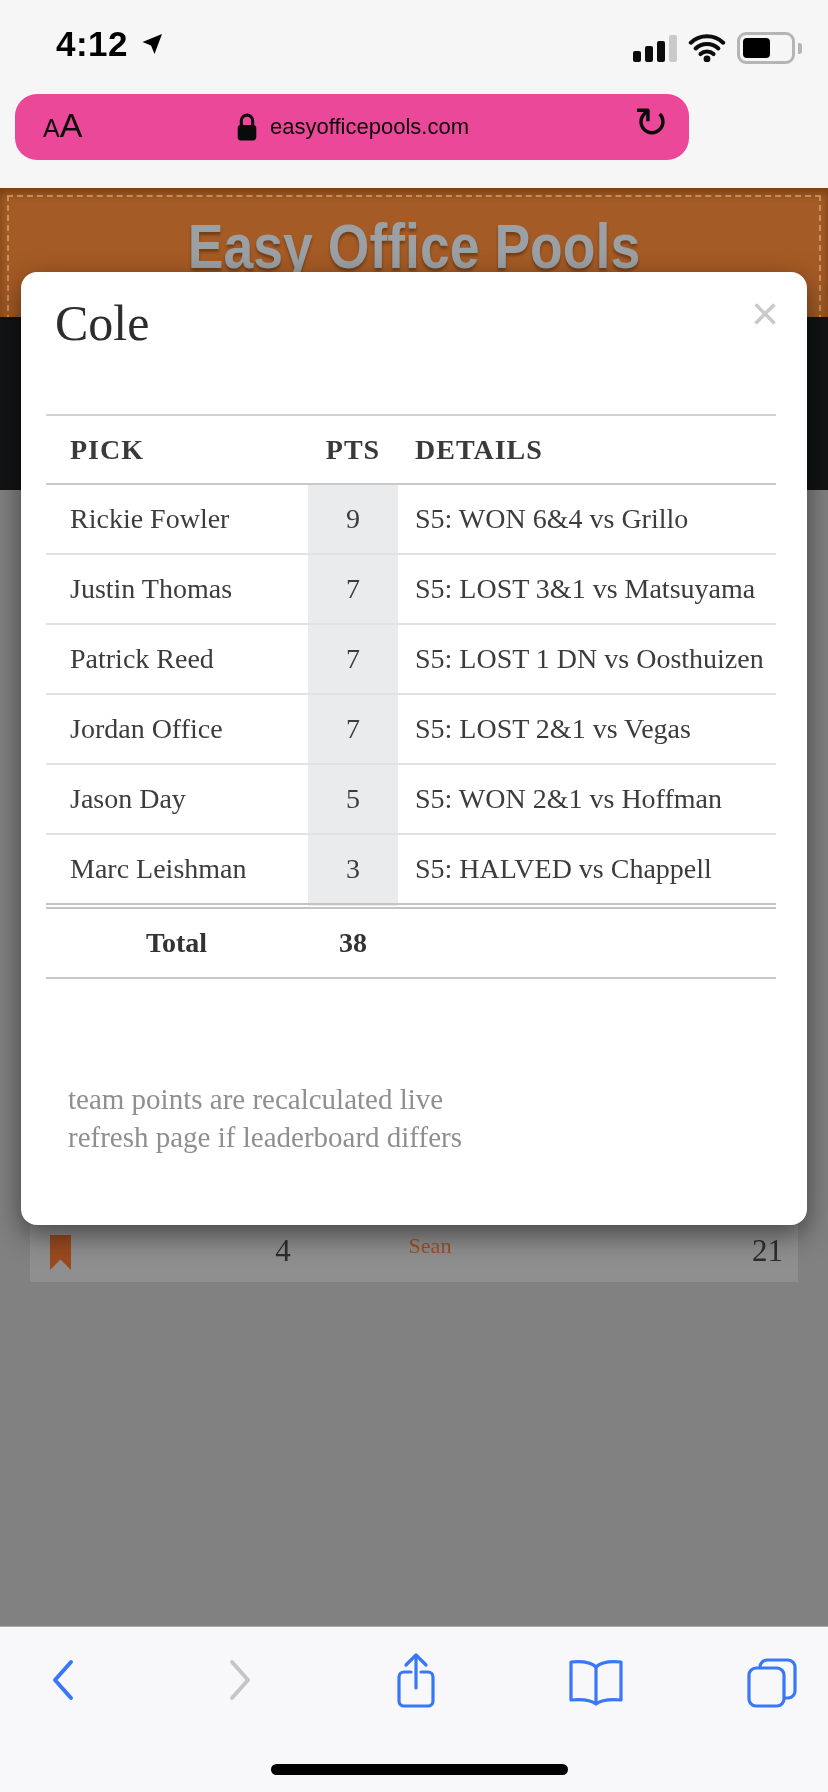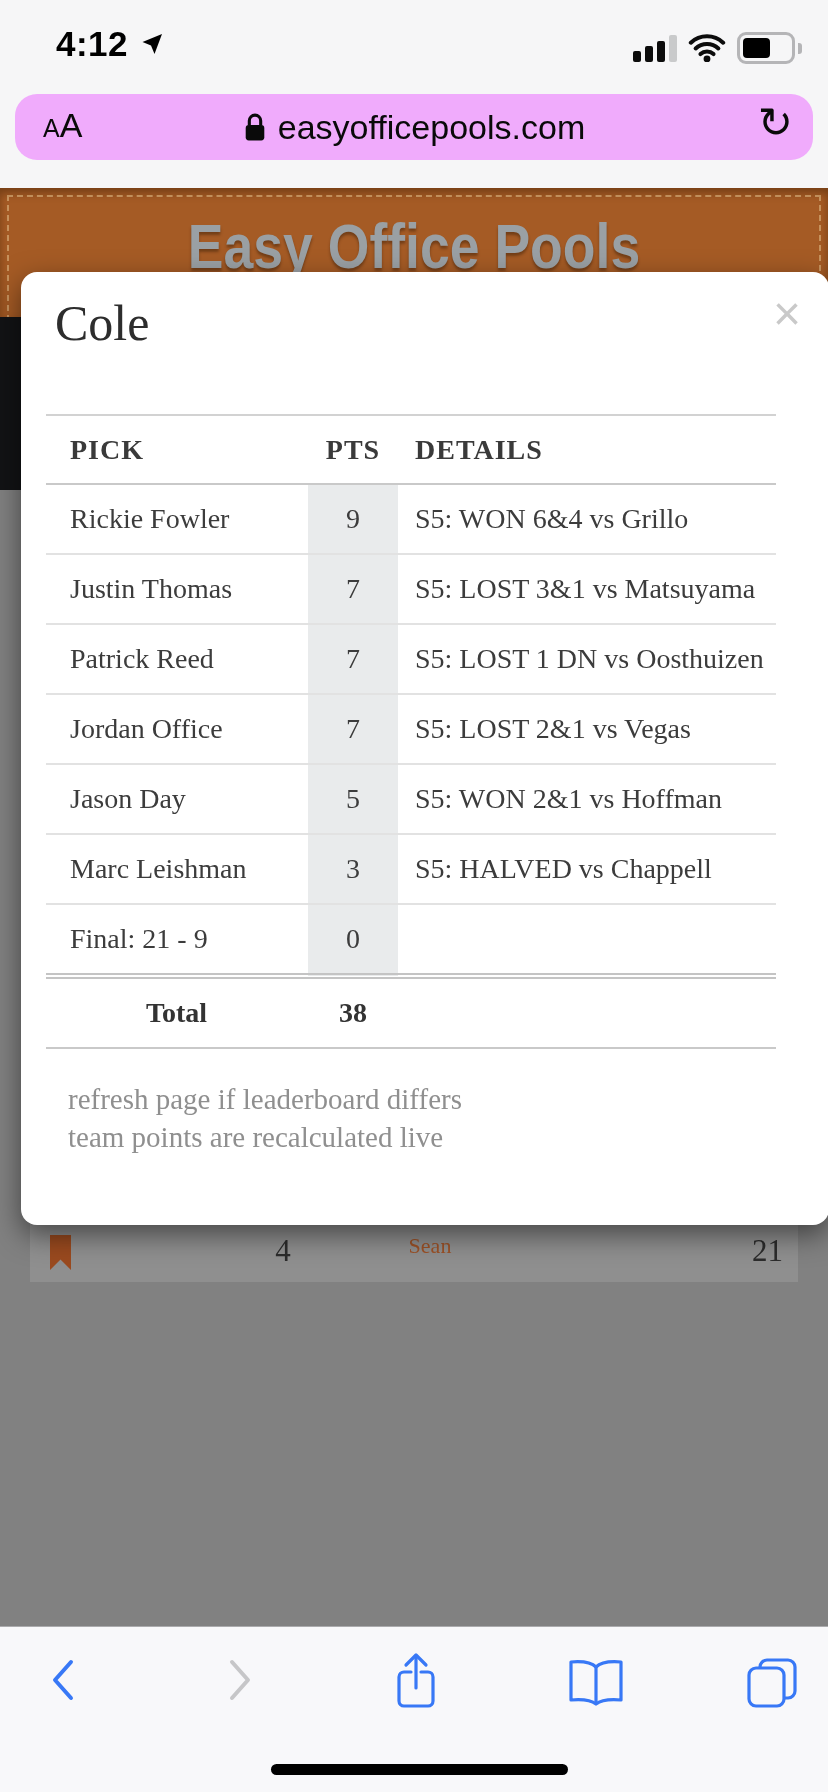--- a/index.html
+++ b/index.html
@@ -12,45 +12,45 @@
   .loc-arrow{position:absolute;top:32px;left:140px;}
   .status-right{position:absolute;top:32px;right:26px;display:flex;align-items:center;gap:11px;}
   .sigbars{display:flex;align-items:flex-end;gap:4px;height:27px;}
   .sigbars span{width:8px;border-radius:2px;background:#0c0c0c;display:block;}
   .sigbars .b1{height:11px}.sigbars .b2{height:16px}.sigbars .b3{height:21px}
   .sigbars .b4{height:27px;background:#c9cacb;}
   .batt{position:relative;width:52px;height:26px;border:3px solid #b5b5b7;border-radius:9px;}
   .batt-fill{position:absolute;left:3px;top:3px;bottom:3px;width:27px;background:#000;border-radius:4px;}
   .batt-tip{width:4px;height:11px;background:#b5b5b7;border-radius:0 3px 3px 0;margin-left:-8px;}
 
-  .url-pill{position:absolute;top:94px;left:15px;width:798px;height:66px;background:#f0abfc;border-radius:22px;}
+  .url-pill{position:absolute;top:94px;left:15px;width:674px;height:66px;background:#ec4899;border-radius:22px;}
   .reader{position:absolute;left:28px;top:12px;color:#0a0a0a;cursor:pointer;}
   .reader .a-sm{font-size:25px;}.reader .a-lg{font-size:34px;}
   .domain-group{position:absolute;left:0;right:0;top:0;height:66px;display:flex;align-items:center;justify-content:center;gap:11px;}
-  .domain{font-size:34px;color:#0a0a0a;text-align:right;}
+  .domain{font-size:22px;color:#0a0a0a;text-align:right;}
   .reload{position:absolute;right:20px;top:4px;font-family:"DejaVu Sans",sans-serif;font-size:42px;color:#0a0a0a;cursor:pointer;}
 
   
   .leather{position:absolute;top:188px;left:0;width:828px;height:129px;background:#a55b25;
     box-shadow:inset 0 5px 8px rgba(60,28,5,.45);overflow:hidden;}
   .stitch{position:absolute;left:7px;right:7px;top:7px;bottom:-4px;border:2px dashed rgba(233,202,150,.5);border-bottom:none;}
   .site-title{position:absolute;left:0;right:0;top:22px;text-align:center;font-size:63px;font-weight:700;
     color:#9aa0a4;transform:scaleX(.85);text-shadow:0 3px 3px rgba(40,20,5,.4);white-space:nowrap;}
   .black-band{position:absolute;top:317px;left:0;width:828px;height:173px;background:#121315;}
   .gray-area{position:absolute;top:490px;left:0;width:828px;height:1136px;background:#818181;}
   .lb-row{position:absolute;top:1224px;left:30px;width:768px;height:58px;background:#8f8f8f;
     font-family:"Liberation Serif","DejaVu Serif",serif;cursor:pointer;}
   .lb-bookmark{position:absolute;left:20px;top:11px;}
   .lb-rank{position:absolute;left:223px;top:9px;width:60px;text-align:center;font-size:31px;color:#2c2c2c;}
   .lb-name{position:absolute;left:400px;top:9px;transform:translateX(-50%);font-size:22px;color:#9c5126;}
   .lb-pts{position:absolute;right:15px;top:9px;font-size:31px;color:#2c2c2c;}
 
   
   .modal{position:absolute;left:21px;top:272px;width:786px;height:953px;background:#fff;border-radius:16px;
-    box-shadow:0 10px 28px rgba(0,0,0,.5);font-family:"Liberation Serif","DejaVu Serif",serif;padding-left:22px;}
+    box-shadow:0 10px 28px rgba(0,0,0,.5);font-family:"Liberation Serif","DejaVu Serif",serif;}
   .modal-title{position:absolute;left:34px;top:22px;font-size:50px;color:#2d2d2d;}
   .modal-close{position:absolute;right:28px;top:18px;font-size:48px;line-height:1;color:#c9c9c9;
     font-family:"Liberation Sans",sans-serif;cursor:pointer;}
   .pool-table{position:absolute;left:25px;top:142px;width:730px;border-collapse:collapse;
     font-size:28px;color:#3c3c3c;}
   .pool-table th{height:65px;font-weight:700;color:#3a3a3a;letter-spacing:1px;
     border-top:2px solid #d2d2d2;border-bottom:2px solid #c9c9c9;}
   .pool-table td{height:66px;border-bottom:2px solid #e2e2e2;}
   .col-pick{width:237px;text-align:left;padding-left:24px;}
   .col-pts{width:90px;text-align:center;padding:0;}
@@ -160,38 +160,33 @@
           <tr class="pick-row">
           <td class="col-pick">Jason Day</td>
           <td class="col-pts">5</td>
           <td class="col-details">S5: WON 2&amp;1 vs Hoffman</td>
         </tr>
           <tr class="pick-row">
           <td class="col-pick">Marc Leishman</td>
           <td class="col-pts">3</td>
           <td class="col-details">S5: HALVED vs Chappell</td>
         </tr>
-          <tr class="pick-row">
-          <td class="col-pick">Final: 21 - 9</td>
-          <td class="col-pts">0</td>
-          <td class="col-details"></td>
-        </tr>
         </tbody>
       <tfoot>
         <tr>
           <td class="col-pick">Total</td>
           <td class="col-pts">38</td>
           <td class="col-details"></td>
         </tr>
       </tfoot>
     </table>
 
     <div class="notes">
+      <div>team points are recalculated live</div>
       <div>refresh page if leaderboard differs</div>
-      <div>team points are recalculated live</div>
     </div>
   </div>
 
   <div class="toolbar">
     <svg class="tb-icon" style="left:50px;top:31px;" width="26" height="44" viewBox="0 0 26 44">
       <polyline points="21,4 5,22 21,40" fill="none" stroke="#3878f6" stroke-width="4" stroke-linecap="round" stroke-linejoin="round"></polyline>
     </svg>
     <svg class="tb-icon" style="left:227px;top:31px;" width="26" height="44" viewBox="0 0 26 44">
       <polyline points="5,4 21,22 5,40" fill="none" stroke="#c6c6c8" stroke-width="4" stroke-linecap="round" stroke-linejoin="round"></polyline>
     </svg>

